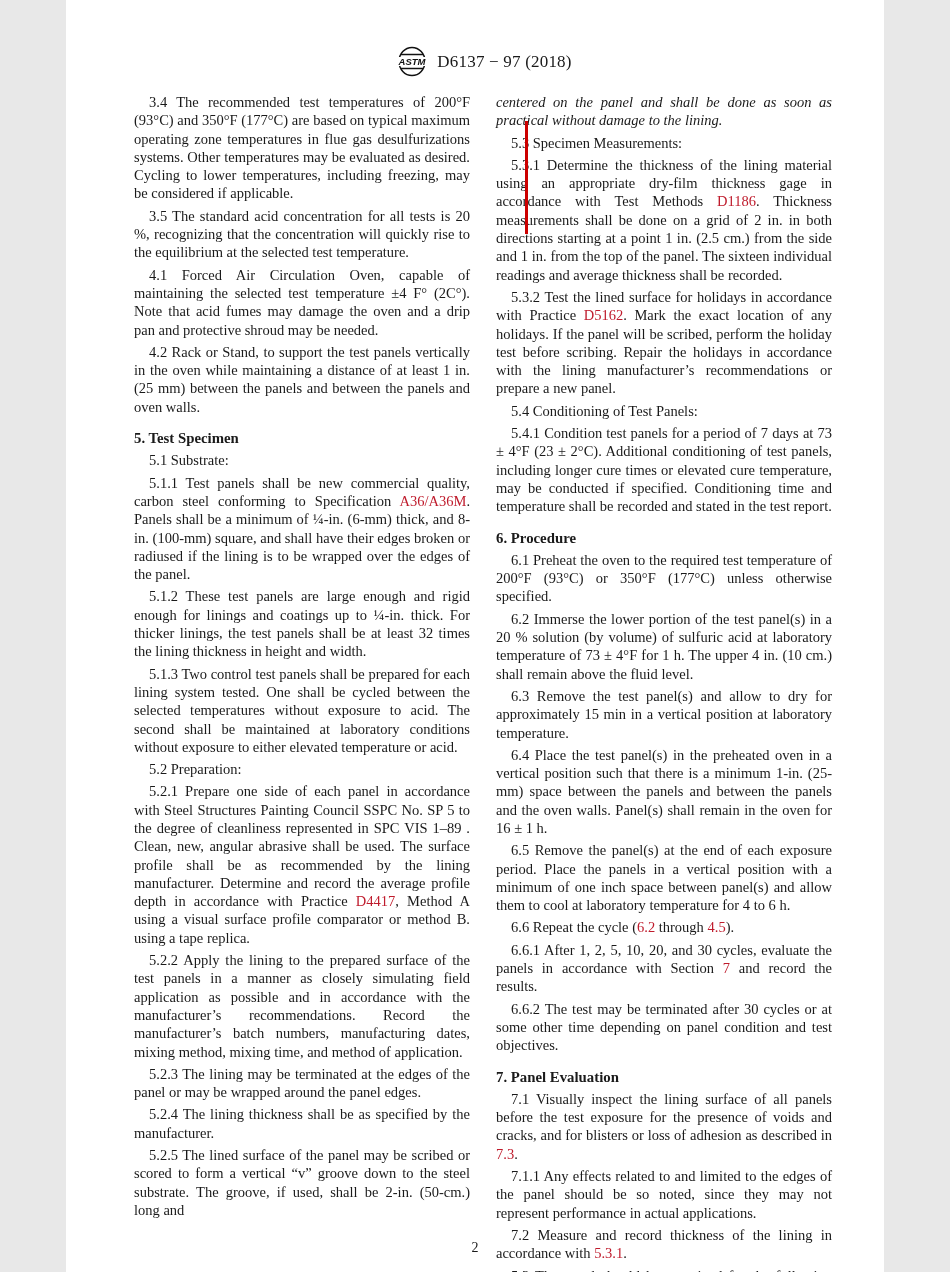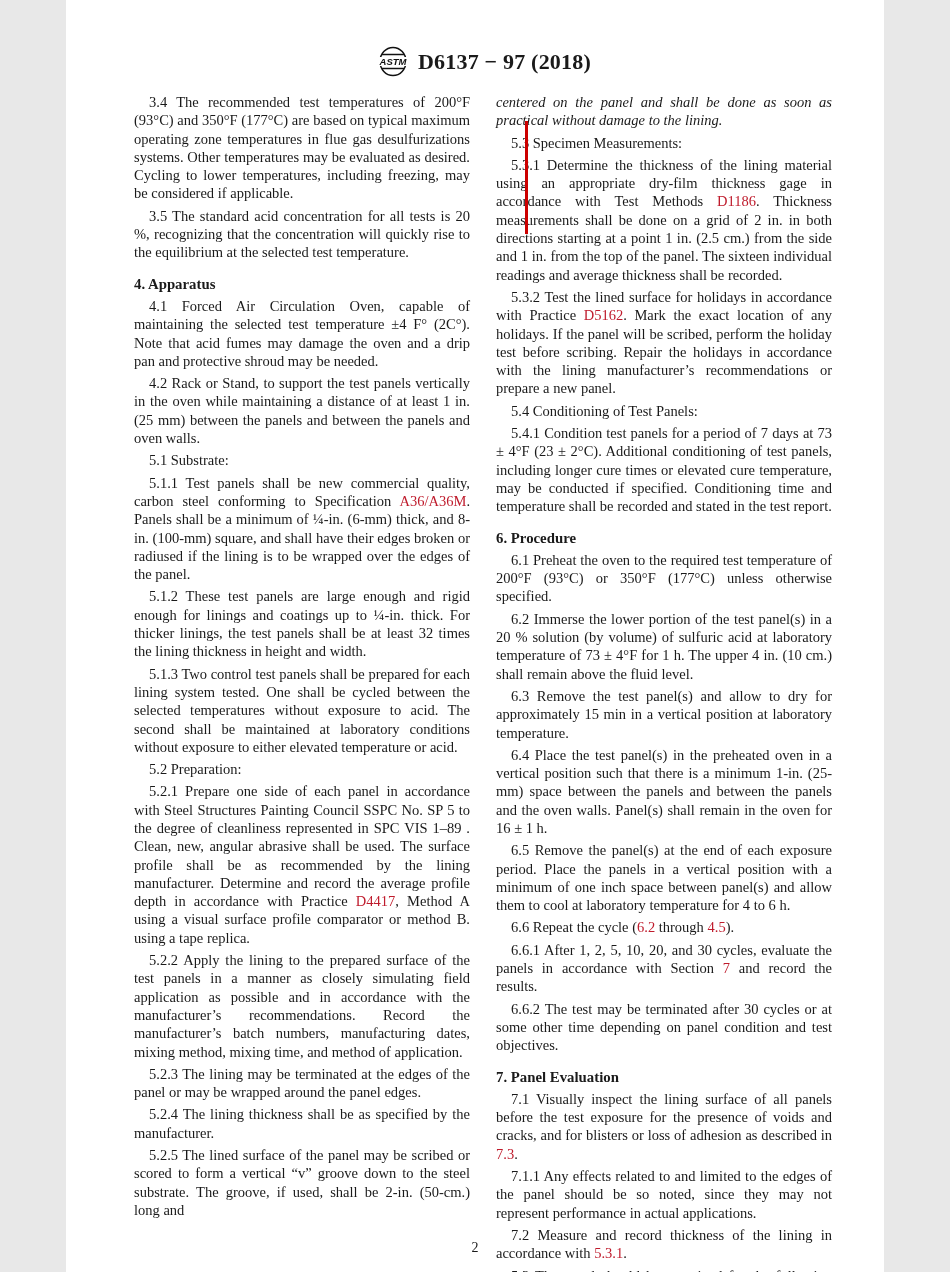--- a/index.html
+++ b/index.html
@@ -17,22 +17,22 @@
     color:var(--text-color);
     overflow:hidden;
     box-sizing:border-box;
     padding-left:16px;
   }
   .doc-header{
     display:flex;justify-content:center;align-items:center;gap:7px;
     padding-top:46px;
   }
   .designation{
-    font-weight:bold;
-    font-size:22px;
+    font-weight:normal;
+    font-size:17px;
     letter-spacing:.2px;
   }
   .content{
     display:flex;gap:26px;
     padding:0 52px;
     margin-top:16px;
   }
   .col{
     width:410px;
     font-size:14.5px;
@@ -85,23 +85,23 @@
         <text x="18" y="18.6" text-anchor="middle" font-family="Liberation Sans, sans-serif" font-weight="bold" font-style="italic" font-size="9.5" fill="#111">ASTM</text>
       </svg>
     </span>
     <span class="designation">D6137 − 97 (2018)</span>
   </div>
 
   <div class="content">
     <div class="col" id="col-left">
         <p class="para"><span>3.4 The recommended test temperatures of 200°F (93°C) and 350°F (177°C) are based on typical maximum operating zone temperatures in flue gas desulfurizations systems. Other temperatures may be evaluated as desired. Cycling to lower temperatures, including freezing, may be considered if applicable.</span></p>
         <p class="para"><span>3.5 The standard acid concentration for all tests is 20 %, recognizing that the concentration will quickly rise to the equilibrium at the selected test temperature.</span></p>
-        <h2 class="sec-heading">4. Apparatus</h2>
         <p class="para"><span>4.1 </span><span class="italic">Forced Air Circulation Oven,</span><span> capable of maintaining the selected test temperature ±4 F° (2C°). Note that acid fumes may damage the oven and a drip pan and protective shroud may be needed.</span></p>
         <p class="para"><span>4.2 </span><span class="italic">Rack or Stand,</span><span> to support the test panels vertically in the oven while maintaining a distance of at least 1 in. (25 mm) between the panels and between the panels and oven walls.</span></p>
+        <h2 class="sec-heading">5. Test Specimen</h2>
         <p class="para"><span>5.1 </span><span class="italic">Substrate:</span></p>
         <p class="para"><span>5.1.1 Test panels shall be new commercial quality, carbon steel conforming to Specification </span><span class="doc-link">A36/A36M</span><span>. Panels shall be a minimum of ¼-in. (6-mm) thick, and 8-in. (100-mm) square, and shall have their edges broken or radiused if the lining is to be wrapped over the edges of the panel.</span></p>
         <p class="para"><span>5.1.2 These test panels are large enough and rigid enough for linings and coatings up to ¼-in. thick. For thicker linings, the test panels shall be at least 32 times the lining thickness in height and width.</span></p>
         <p class="para"><span>5.1.3 Two control test panels shall be prepared for each lining system tested. One shall be cycled between the selected temperatures without exposure to acid. The second shall be maintained at laboratory conditions without exposure to either elevated temperature or acid.</span></p>
         <p class="para"><span>5.2 </span><span class="italic">Preparation:</span></p>
         <p class="para"><span>5.2.1 Prepare one side of each panel in accordance with Steel Structures Painting Council SSPC No. SP 5 to the degree of cleanliness represented in SPC VIS 1–89 . Clean, new, angular abrasive shall be used. The surface profile shall be as recommended by the lining manufacturer. Determine and record the average profile depth in accordance with Practice </span><span class="doc-link">D4417</span><span>, Method A using a visual surface profile comparator or method B. using a tape replica.</span></p>
         <p class="para"><span>5.2.2 Apply the lining to the prepared surface of the test panels in a manner as closely simulating field application as possible and in accordance with the manufacturer’s recommendations. Record the manufacturer’s batch numbers, manufacturing dates, mixing method, mixing time, and method of application.</span></p>
         <p class="para"><span>5.2.3 The lining may be terminated at the edges of the panel or may be wrapped around the panel edges.</span></p>
         <p class="para"><span>5.2.4 The lining thickness shall be as specified by the manufacturer.</span></p>
         <p class="para"><span>5.2.5 The lined surface of the panel may be scribed or scored to form a vertical “v” groove down to the steel substrate. The groove, if used, shall be 2-in. (50-cm.) long and</span></p>

